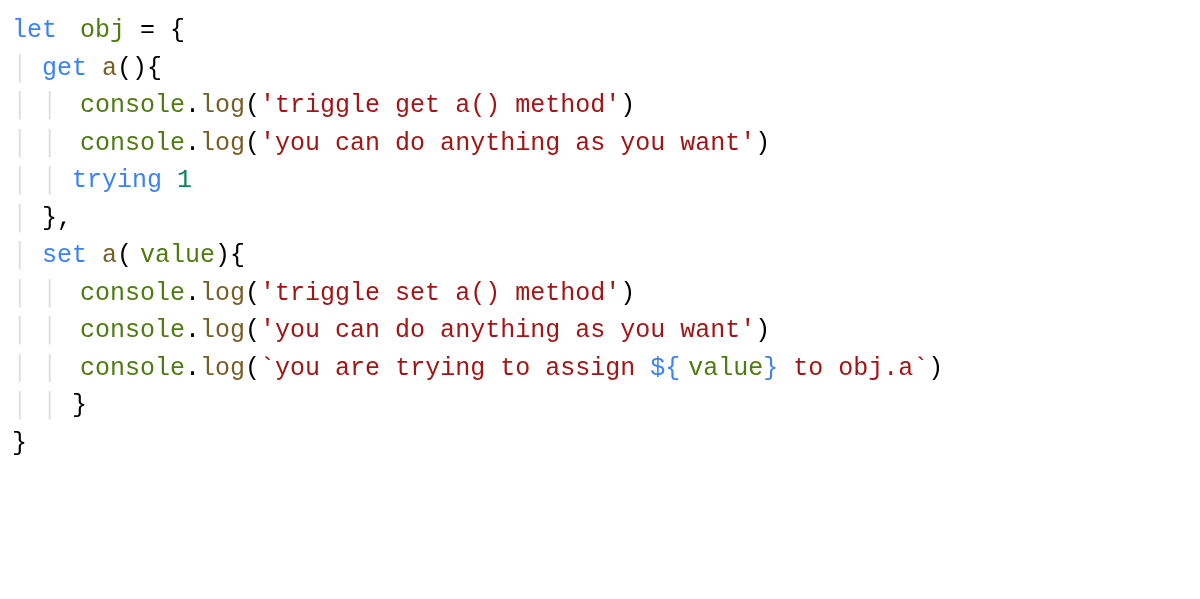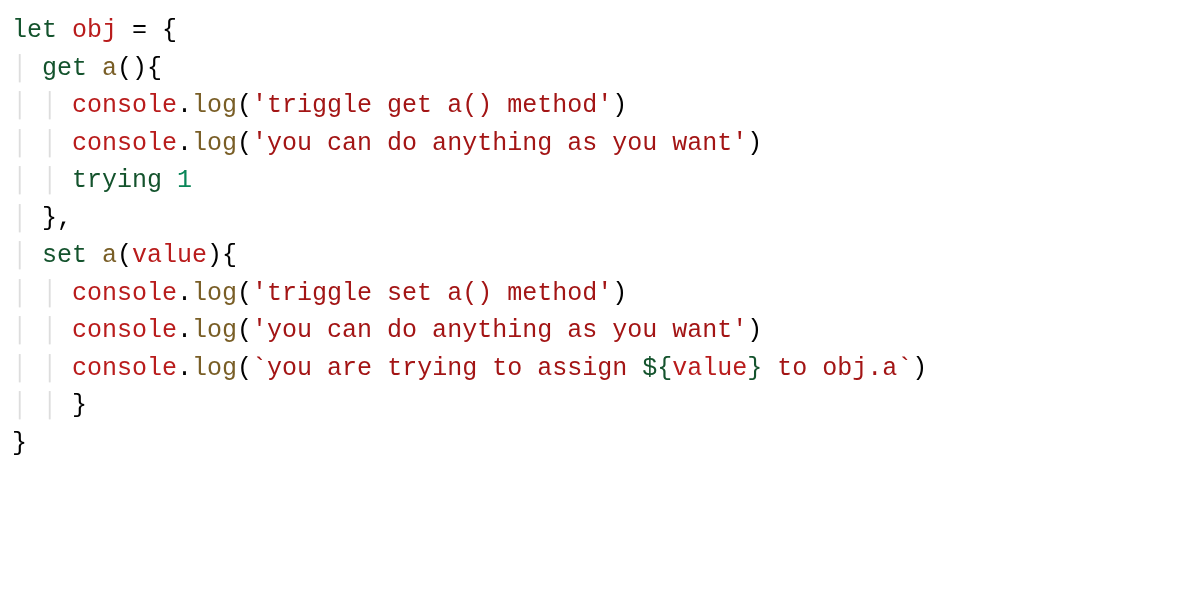--- a/index.html
+++ b/index.html
@@ -21,33 +21,34 @@
     }
     .line {
       position: relative;
       min-height: 1.5em;
     }
     .guide {
       color: #dddddd;
       user-select: none;
     }
     .kw {
-      color: #14532d;
+      color: #3b82f6;
     }
     .str {
       color: #a31515;
     }
     .num {
       color: #098658;
     }
     .punct {
       color: #000000;
     }
     .prop {
-      color: #b91c1c;
+      color: #4d7c0f;
+      margin-left: 8px;
     }
     .fn {
       color: #795e26;
     }
   </style>
 </head>
 <body>
 
 <pre><span class="line"><span class="kw">let</span><span> </span><span class="prop">obj</span><span class="punct"> = {</span></span>
 <span class="line"><span class="guide">│ </span><span class="kw">get</span><span> </span><span class="fn">a</span><span class="punct">(){</span></span>

